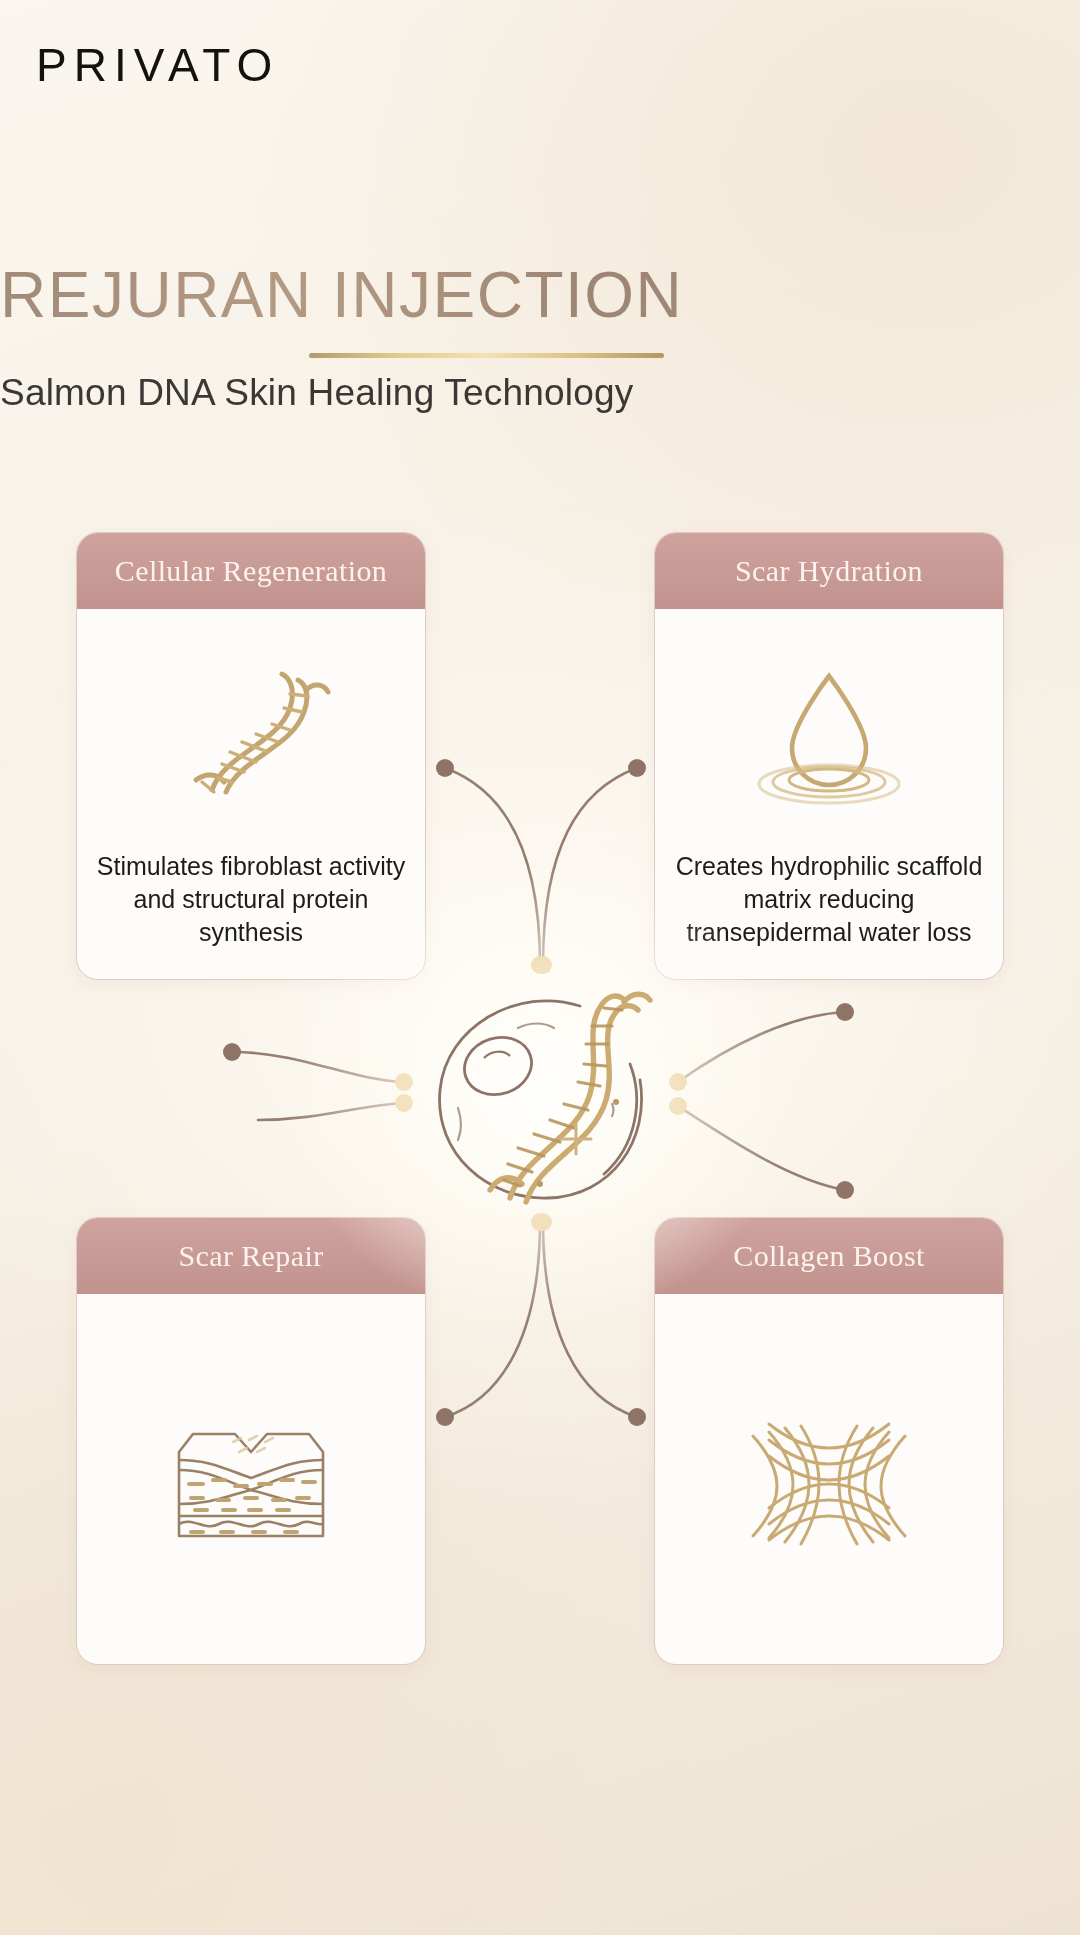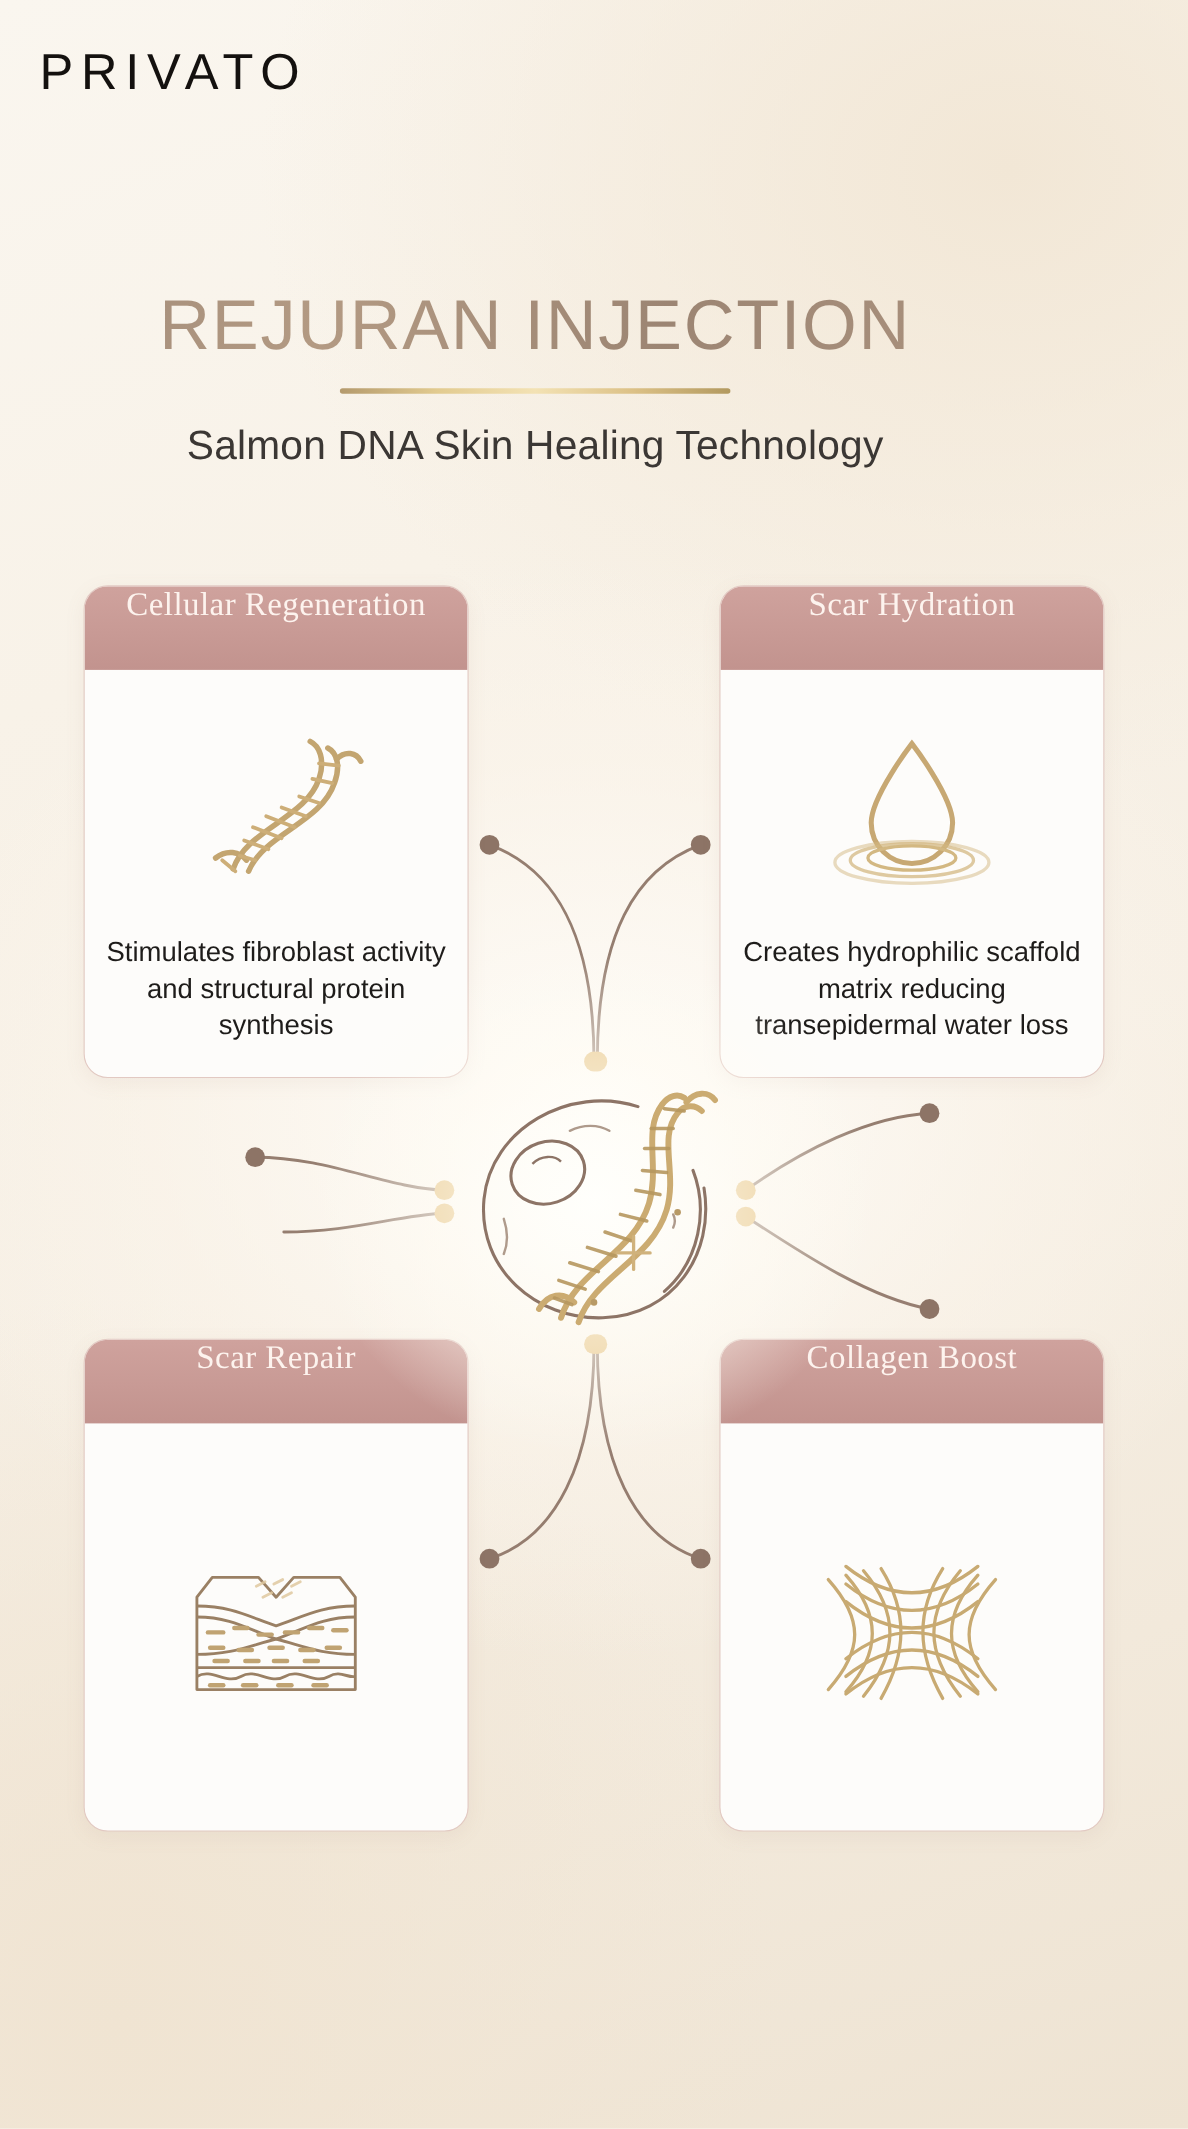--- a/index.html
+++ b/index.html
@@ -35,42 +35,41 @@
     font-weight: 300;
     font-family: "Liberation Sans", sans-serif;
   }
 
   
   .title-block {
     position: absolute;
     top: 258px;
     left: 0;
     width: 973px;
-    text-align: center;
   }
   .main-title {
     font-size: 64px;
     font-weight: 400;
     letter-spacing: 1.5px;
     background: linear-gradient(100deg, #a08a78 0%, #b39a83 30%, #9c8573 62%, #ae9580 100%);
     -webkit-background-clip: text;
     background-clip: text;
     color: #a58e79;
     -webkit-text-fill-color: transparent;
     font-family: "Liberation Sans", sans-serif;
   }
   .title-rule {
     width: 355px;
     height: 5px;
     margin: 21px auto 0 auto;
     border-radius: 3px;
     background: linear-gradient(90deg, #b49a6d 0%, #e2cb90 25%, #f3e2b4 50%, #dcc187 75%, #b2995f 100%);
   }
   .subtitle {
-    margin-top: 26px;
+    margin-top: 14px;
     font-size: 37px;
     color: #3b3734;
     font-weight: 400;
     letter-spacing: 0.2px;
   }
 
   
   .card {
     position: absolute;
     width: 350px;
@@ -86,21 +85,21 @@
   .card-tl { left: 76px;  top: 532px; }
   .card-tr { left: 654px; top: 532px; }
   .card-bl { left: 76px;  top: 1217px; }
   .card-br { left: 654px; top: 1217px; }
 
   .card-head {
     height: 76px;
     background: linear-gradient(175deg, #ccа - ignore);
     background: linear-gradient(180deg, #cfa29d 0%, #c89a95 55%, #c2938e 100%);
     display: flex;
-    align-items: flex-start;
+    align-items: center;
     justify-content: center;
     flex: 0 0 76px;
   }
   .card-title {
     color: #fdf3ee;
     font-size: 30px;
     font-family: "Liberation Serif", serif;
     letter-spacing: 0.4px;
   }
   .card-icon {

